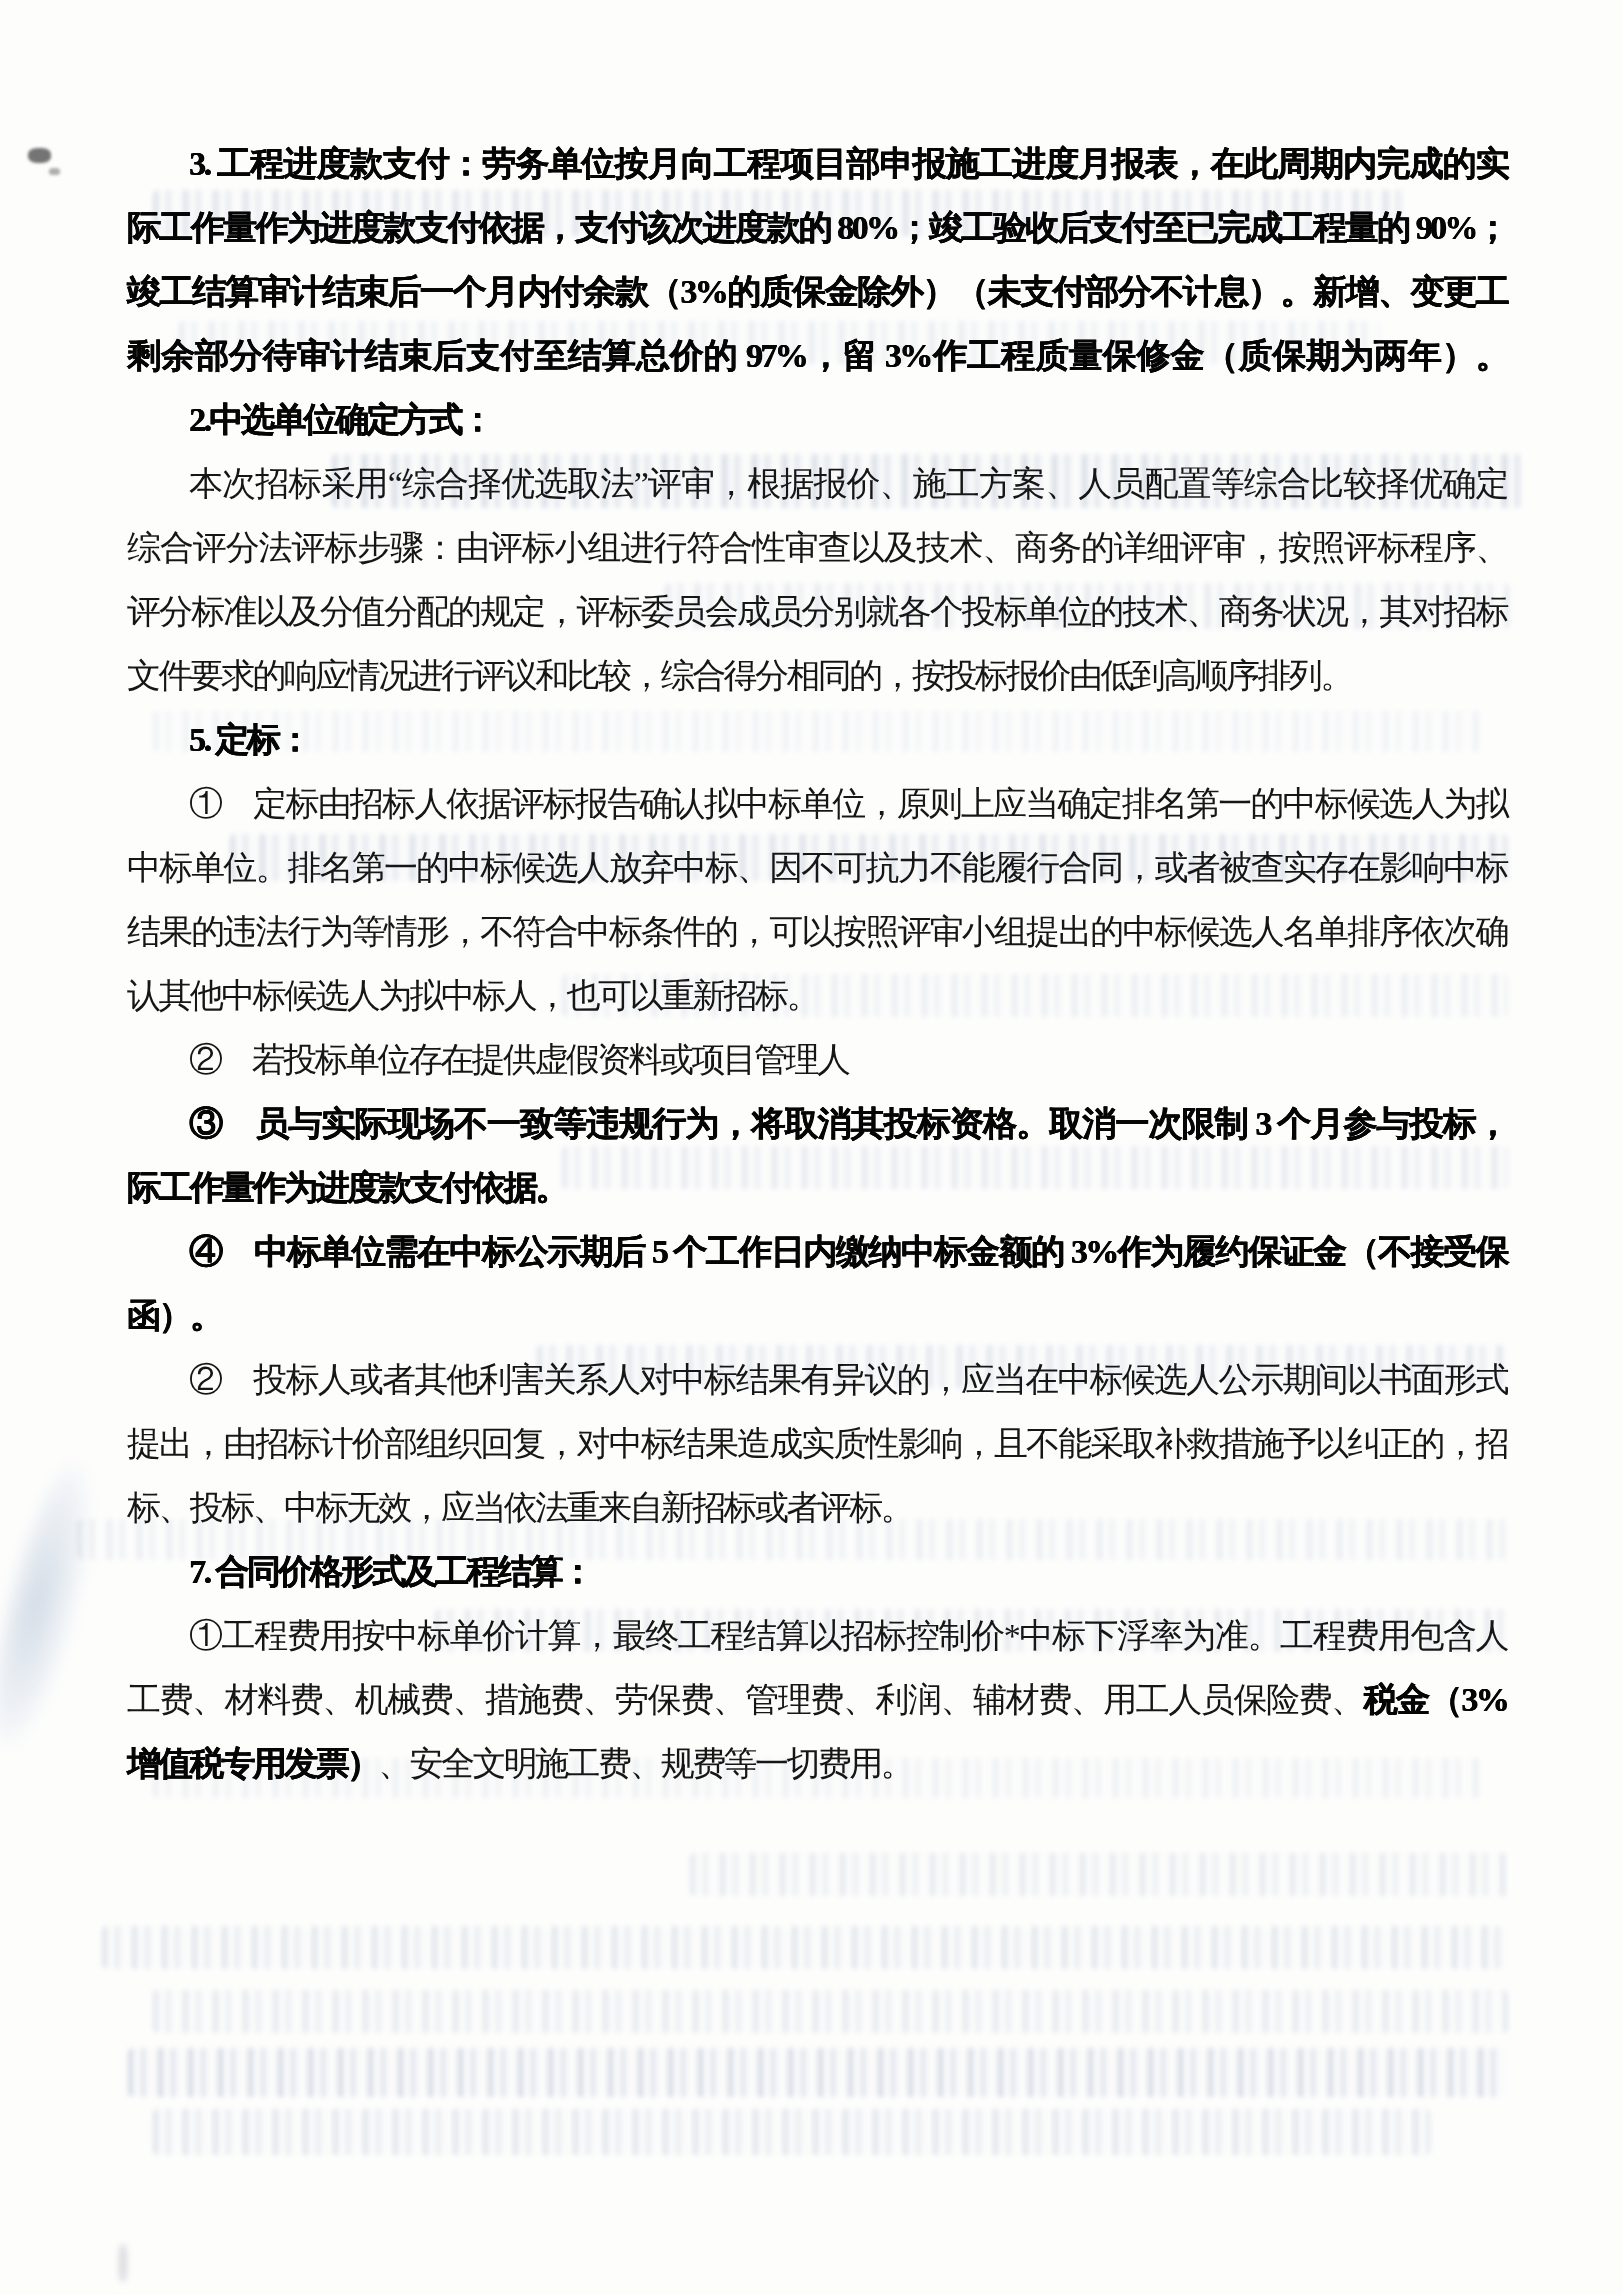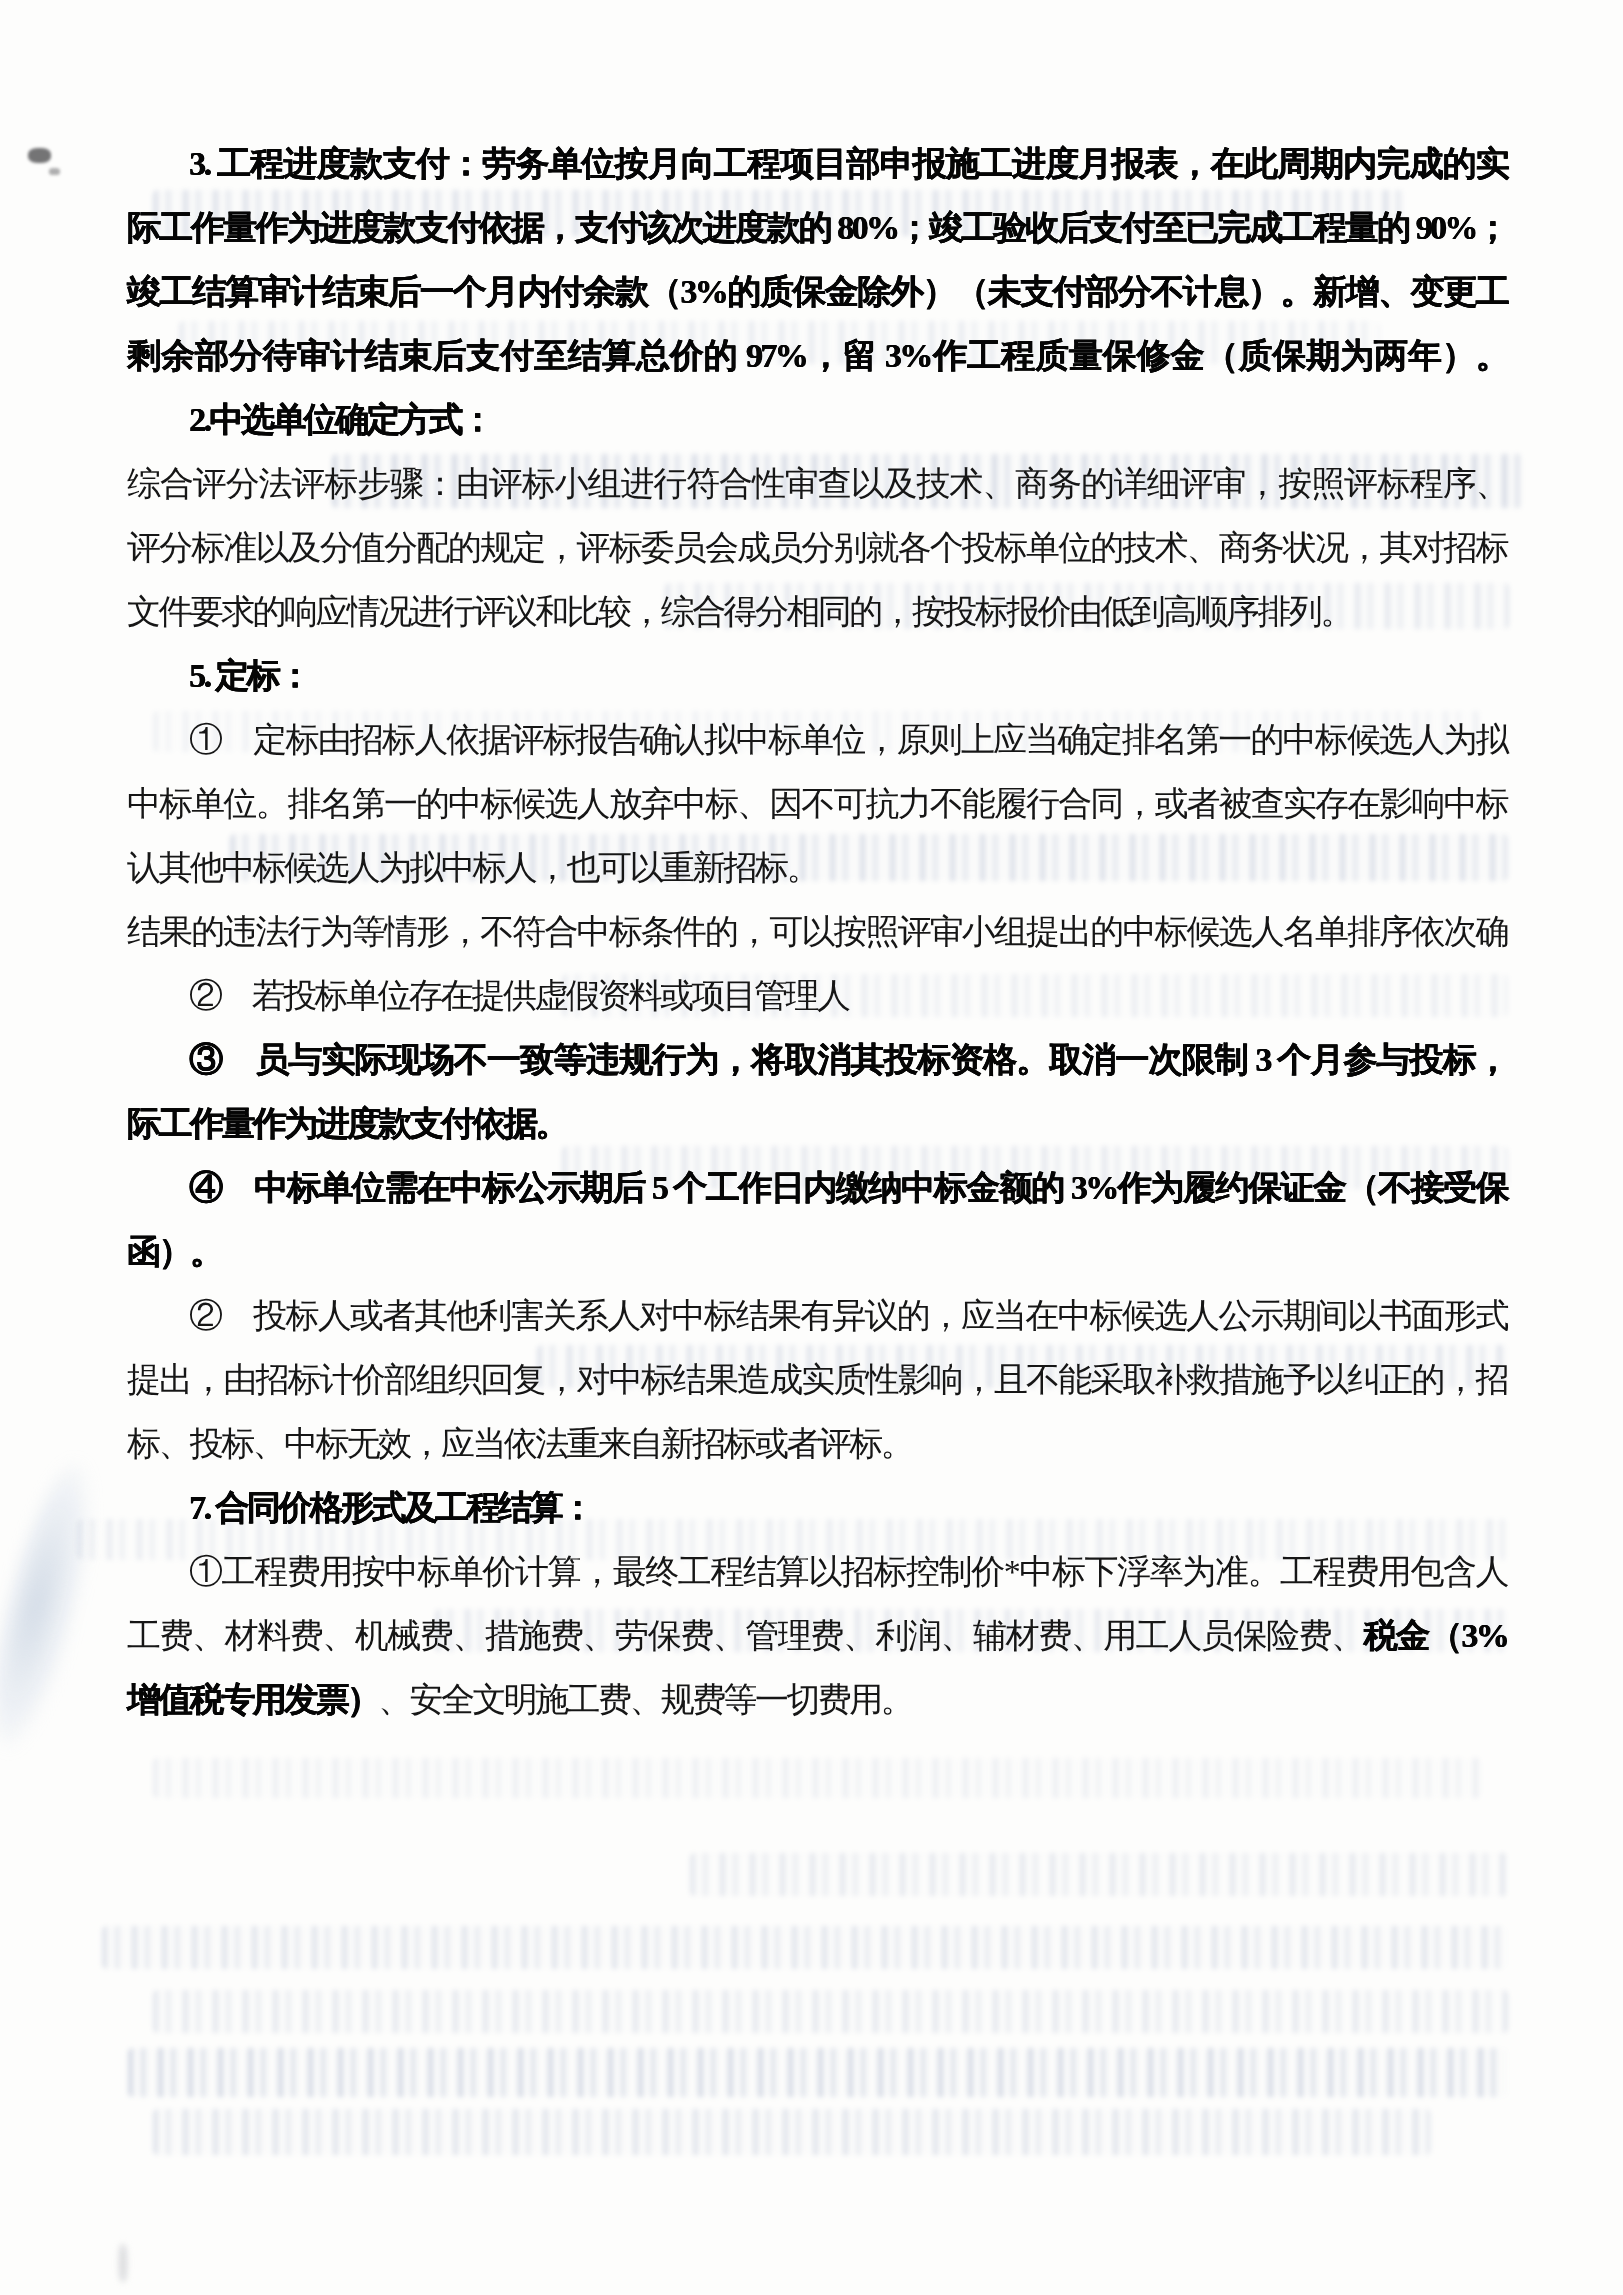--- a/index.html
+++ b/index.html
@@ -94,28 +94,29 @@
   <div class="smudge" style="left:49px;  top:168px;  width:11.2px;  height:7.2px; background:rgba(110,110,112,0.55);"></div>
   <div class="smudge" style="left:119px; top:2244px; width:8.2px;  height:38px; background:rgba(190,192,196,0.55); filter:blur(3.1px);"></div>
   <div class="blob" style="left:10.2px;  top:1457px; width:66px; height:297px;"></div>
 
   <div class="textflow">
       <div class="line fill indent"><span class="b">3. 工程进度款支付：劳务单位按月向工程项目部申报施工进度月报表，在此周期内完成的实</span></div>
       <div class="line fill"><span class="b">际工作量作为进度款支付依据，支付该次进度款的 80%；竣工验收后支付至已完成工程量的 90%；</span></div>
       <div class="line fill"><span class="b">竣工结算审计结束后一个月内付余款（3%的质保金除外）（未支付部分不计息）。新增、变更工</span></div>
       <div class="line fill"><span class="b">剩余部分待审计结束后支付至结算总价的 97%，留 3%作工程质量保修金（质保期为两年）。</span></div>
       <div class="line indent"><span class="b">2.中选单位确定方式：</span></div>
+      <div class="line fill indent"><span>本次招标采用“综合择优选取法”评审，根据报价、施工方案、人员配置等综合比较择优确定</span></div>
       <div class="line fill"><span>综合评分法评标步骤：由评标小组进行符合性审查以及技术、商务的详细评审，按照评标程序、</span></div>
       <div class="line fill"><span>评分标准以及分值分配的规定，评标委员会成员分别就各个投标单位的技术、商务状况，其对招标</span></div>
       <div class="line"><span>文件要求的响应情况进行评议和比较，综合得分相同的，按投标报价由低到高顺序排列。</span></div>
       <div class="line indent"><span class="b">5. 定标：</span></div>
       <div class="line fill indent"><span>①　定标由招标人依据评标报告确认拟中标单位，原则上应当确定排名第一的中标候选人为拟</span></div>
       <div class="line fill"><span>中标单位。排名第一的中标候选人放弃中标、因不可抗力不能履行合同，或者被查实存在影响中标</span></div>
+      <div class="line fill"><span>结果的违法行为等情形，不符合中标条件的，可以按照评审小组提出的中标候选人名单排序依次确</span></div>
       <div class="line"><span>认其他中标候选人为拟中标人，也可以重新招标。</span></div>
-      <div class="line fill"><span>结果的违法行为等情形，不符合中标条件的，可以按照评审小组提出的中标候选人名单排序依次确</span></div>
       <div class="line indent"><span>②　若投标单位存在提供虚假资料或项目管理人</span></div>
       <div class="line fill indent"><span class="b">③　员与实际现场不一致等违规行为，将取消其投标资格。取消一次限制 3 个月参与投标，</span></div>
       <div class="line"><span class="b">际工作量作为进度款支付依据。</span></div>
       <div class="line fill indent"><span class="b">④　中标单位需在中标公示期后 5 个工作日内缴纳中标金额的 3%作为履约保证金（不接受保</span></div>
       <div class="line"><span class="b">函）。</span></div>
       <div class="line fill indent"><span>②　投标人或者其他利害关系人对中标结果有异议的，应当在中标候选人公示期间以书面形式</span></div>
       <div class="line fill"><span>提出，由招标计价部组织回复，对中标结果造成实质性影响，且不能采取补救措施予以纠正的，招</span></div>
       <div class="line"><span>标、投标、中标无效，应当依法重来自新招标或者评标。</span></div>
       <div class="line indent"><span class="b">7. 合同价格形式及工程结算：</span></div>
       <div class="line fill indent"><span>①工程费用按中标单价计算，最终工程结算以招标控制价*中标下浮率为准。工程费用包含人</span></div>

